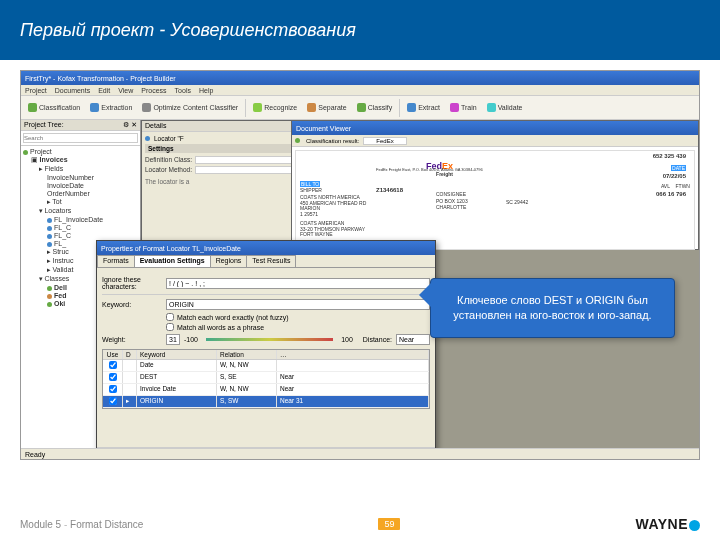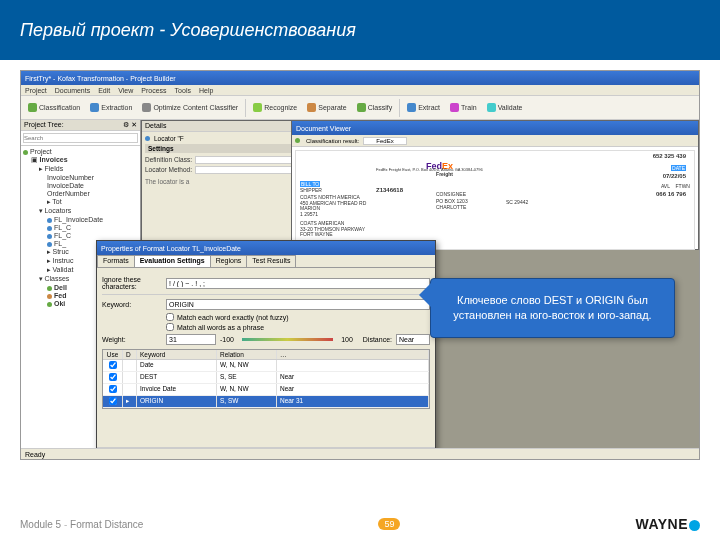--- a/index.html
+++ b/index.html
@@ -57,21 +57,21 @@
   .grid-r { border-bottom:1px solid #eee; }
   .grid-r.sel { background:#316ac5; color:#fff; }
   .grid-r input { width:8px; height:8px; }
   .props-foot { position:absolute; bottom:0; left:0; right:0; height:22px; background:#ece9d8; border-top:1px solid #ccc; display:flex; align-items:center; justify-content:flex-end; gap:4px; padding:0 5px; }
   .btn { font-size:7px; padding:2px 6px; background:#f4f2ea; border:1px solid #999; display:flex; align-items:center; gap:2px; }
   .statusbar { position:absolute; bottom:0; left:0; right:0; height:11px; background:#ece9d8; border-top:1px solid #ccc; font-size:7px; padding:0 4px; display:flex; align-items:center; }
   .callout { position:absolute; top:200px; left:430px; width:245px; background:#2a6fc9; color:#fff; border:1px solid #1a4a8a; border-radius:4px; padding:10px 8px; font-size:11px; text-align:center; line-height:1.35; box-shadow:2px 2px 6px rgba(0,0,0,.3);margin-top:18px; }
   .callout::before { content:""; position:absolute; left:-26px; bottom:28px; border:14px solid transparent; border-right-color:#2a6fc9; }
   .callout p { margin:4px 0; }
   .footer { position:absolute; bottom:8px; left:20px; right:20px; display:flex; align-items:center; justify-content:space-between; font-size:10px; color:#888; }
-  .page-badge { background:#f5a623; color:#fff; font-size:9px; padding:1px 6px; border-radius:6px; }
+  .page-badge { background:#f5a623; color:#fff; font-size:9px; padding:1px 6px; border-radius:1px; }
   .kofax { font-weight:bold; font-size:14px; color:#1a1a1a; letter-spacing:0.5px; }
   .kofax .ball { display:inline-block; width:11px; height:11px; background:#00a4e4; border-radius:50%; vertical-align:middle; margin-left:1px; }
 </style>
 </head>
 <body>
 
 <div class="header-bar">
   <div class="header-title">Первый проект - Усовершенствования</div>
 </div>
 
@@ -248,21 +248,21 @@
             <div class="chk">
                 <input type="checkbox" style="">
                 <span>Match each word exactly (not fuzzy)</span>
               </div>
             <div class="chk">
                 <input type="checkbox" style="">
                 <span>Match all words as a phrase</span>
               </div>
             <div class="field-row">
               <span class="fl">Weight:</span>
-              <input type="text" style="width: 50px; flex: 0 0 auto;" value="31">
+              <input type="text" style="width: 14px; flex: 0 0 auto;" value="31">
               <span>-100</span>
               <div class="slider"></div>
               <span>100</span>
               <span style="margin-left:6px">Distance:</span>
               <input type="text" style="width: 34px; flex: 0 0 auto;" value="Near">
             </div>
             <div class="grid">
               <div class="grid-h">
                 <div class="c-use">Use</div>
                 <div class="c-d">D</div>

